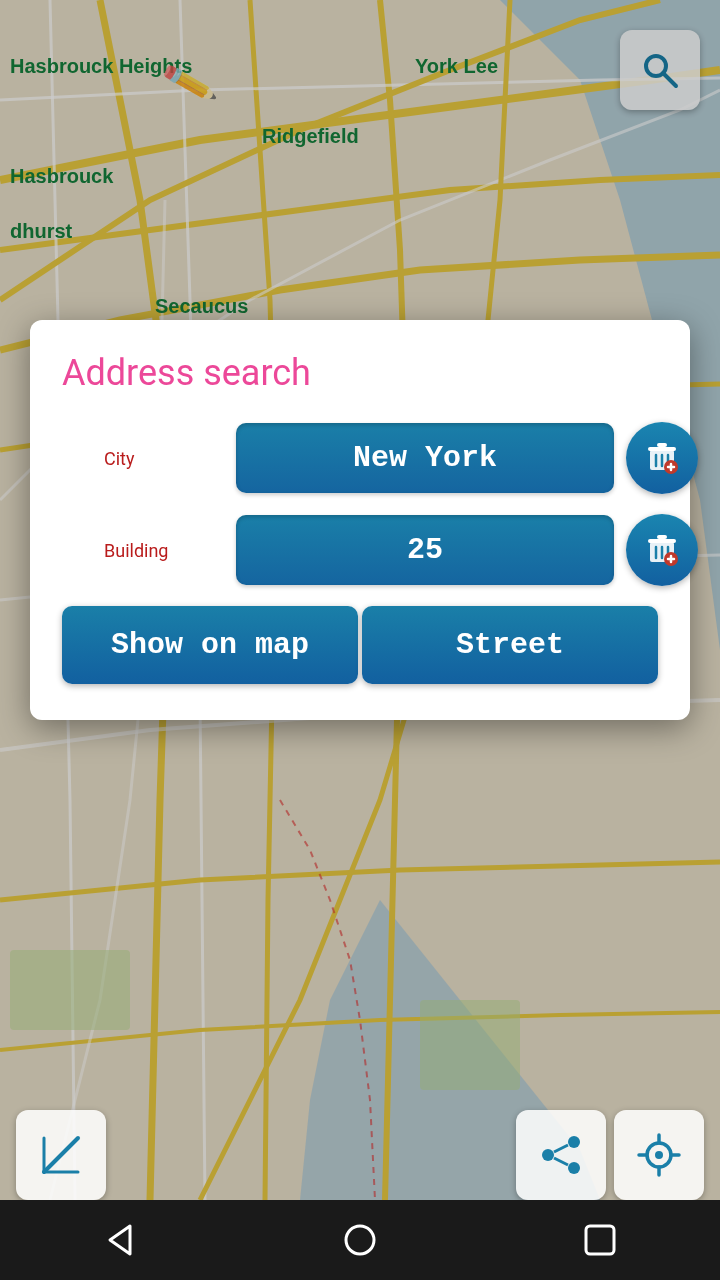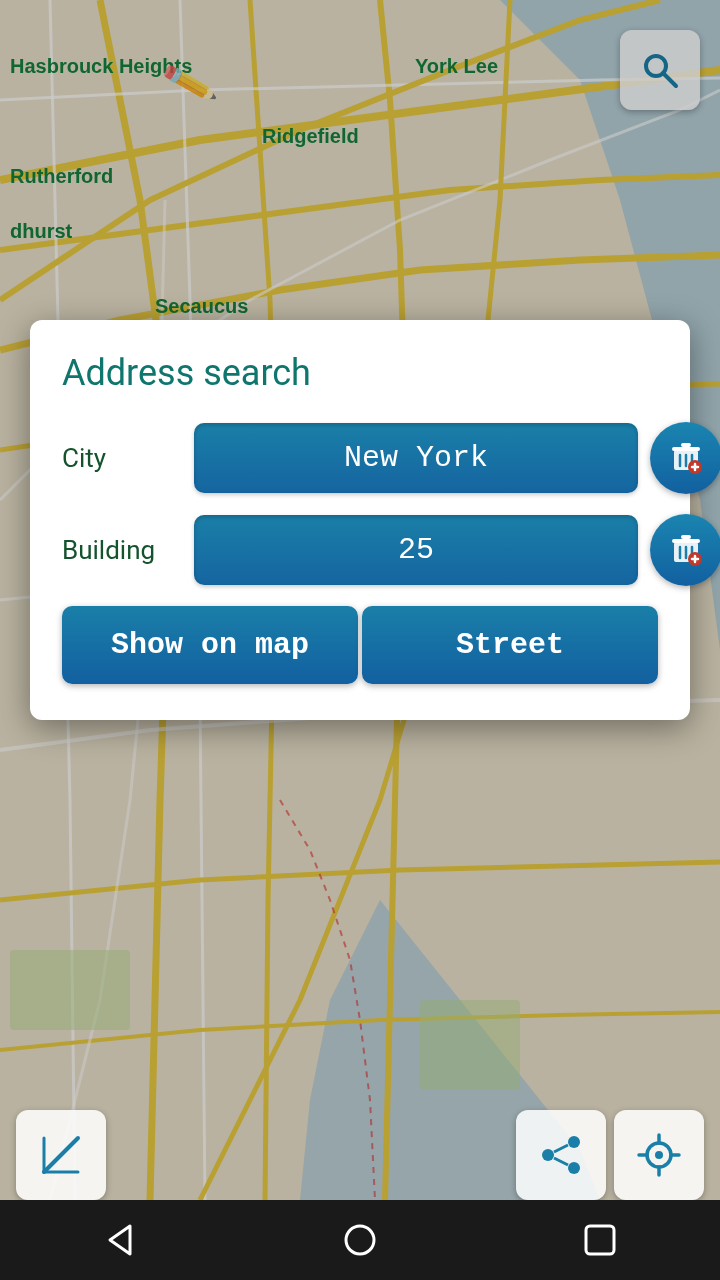--- a/index.html
+++ b/index.html
@@ -48,49 +48,50 @@
       background: #fff;
       border-radius: 12px;
       padding: 32px 32px 36px 32px;
       width: 660px;
       box-shadow: 0 8px 32px rgba(0,0,0,0.4);
     }
 
     #dialog-title {
       font-size: 36px;
       font-weight: 400;
-      color: #0f766e;
+      color: #ec4899;
       margin-bottom: 28px;
     }
 
     .field-row {
       display: flex;
       align-items: center;
       margin-bottom: 20px;
       gap: 12px;
     }
 
     .field-label {
-      font-size: 26px;
-      color: #14532d;
+      font-size: 18px;
+      color: #b91c1c;
       width: 120px;
       flex-shrink: 0;
+      margin-left: 42px;
     }
 
     .field-input {
       flex: 1;
       background: linear-gradient(180deg, #1a7fa8 0%, #1565a0 100%);
       border: none;
       border-radius: 10px;
       color: #fff;
       font-size: 30px;
       font-family: 'Courier New', monospace;
-      font-weight: normal;
+      font-weight: bold;
       text-align: center;
-      padding: 18px 32px;
+      padding: 18px 0;
       outline: none;
       cursor: pointer;
       box-shadow: inset 0 2px 4px rgba(0,0,0,0.2), 0 2px 4px rgba(0,0,0,0.2);
     }
 
     .field-input::placeholder {
       color: rgba(255,255,255,0.7);
     }
 
     .delete-btn {
@@ -259,21 +260,21 @@
     <path d="M280,800 L310,850 L330,900 L350,960 L360,1020 L370,1100 L375,1200" stroke="#e03030" stroke-width="2" fill="none" stroke-dasharray="6,6" opacity="0.6"></path>
 
     <rect x="10" y="950" width="120" height="80" fill="#b8d890" opacity="0.5" rx="4"></rect>
     <rect x="420" y="1000" width="100" height="90" fill="#b8d890" opacity="0.5" rx="4"></rect>
   </svg>
 
   
   <div class="map-label" style="top:55px;left:10px">Hasbrouck Heights</div>
   <div class="map-label" style="top:55px;left:415px">York Lee</div>
   <div class="map-label" style="top:125px;left:262px">Ridgefield</div>
-  <div class="map-label" style="top:165px;left:10px">Rutherford</div>
+  <div class="map-label" style="top:165px;left:10px">Hasbrouck</div>
   <div class="map-label" style="top:220px;left:10px">dhurst</div>
   <div class="map-label" style="top:295px;left:155px">Secaucus</div>
 
   
   <div style="position:absolute;top:60px;left:165px;font-size:40px;color:#444;transform:rotate(-15deg);opacity:0.8">✏️</div>
 </div>
 
 <button id="map-search-btn">
   <svg width="44" height="44" viewBox="0 0 44 44" fill="none" xmlns="http://www.w3.org/2000/svg">
     <circle cx="18" cy="18" r="10" stroke="#1a7fa8" stroke-width="4" fill="none"></circle>

